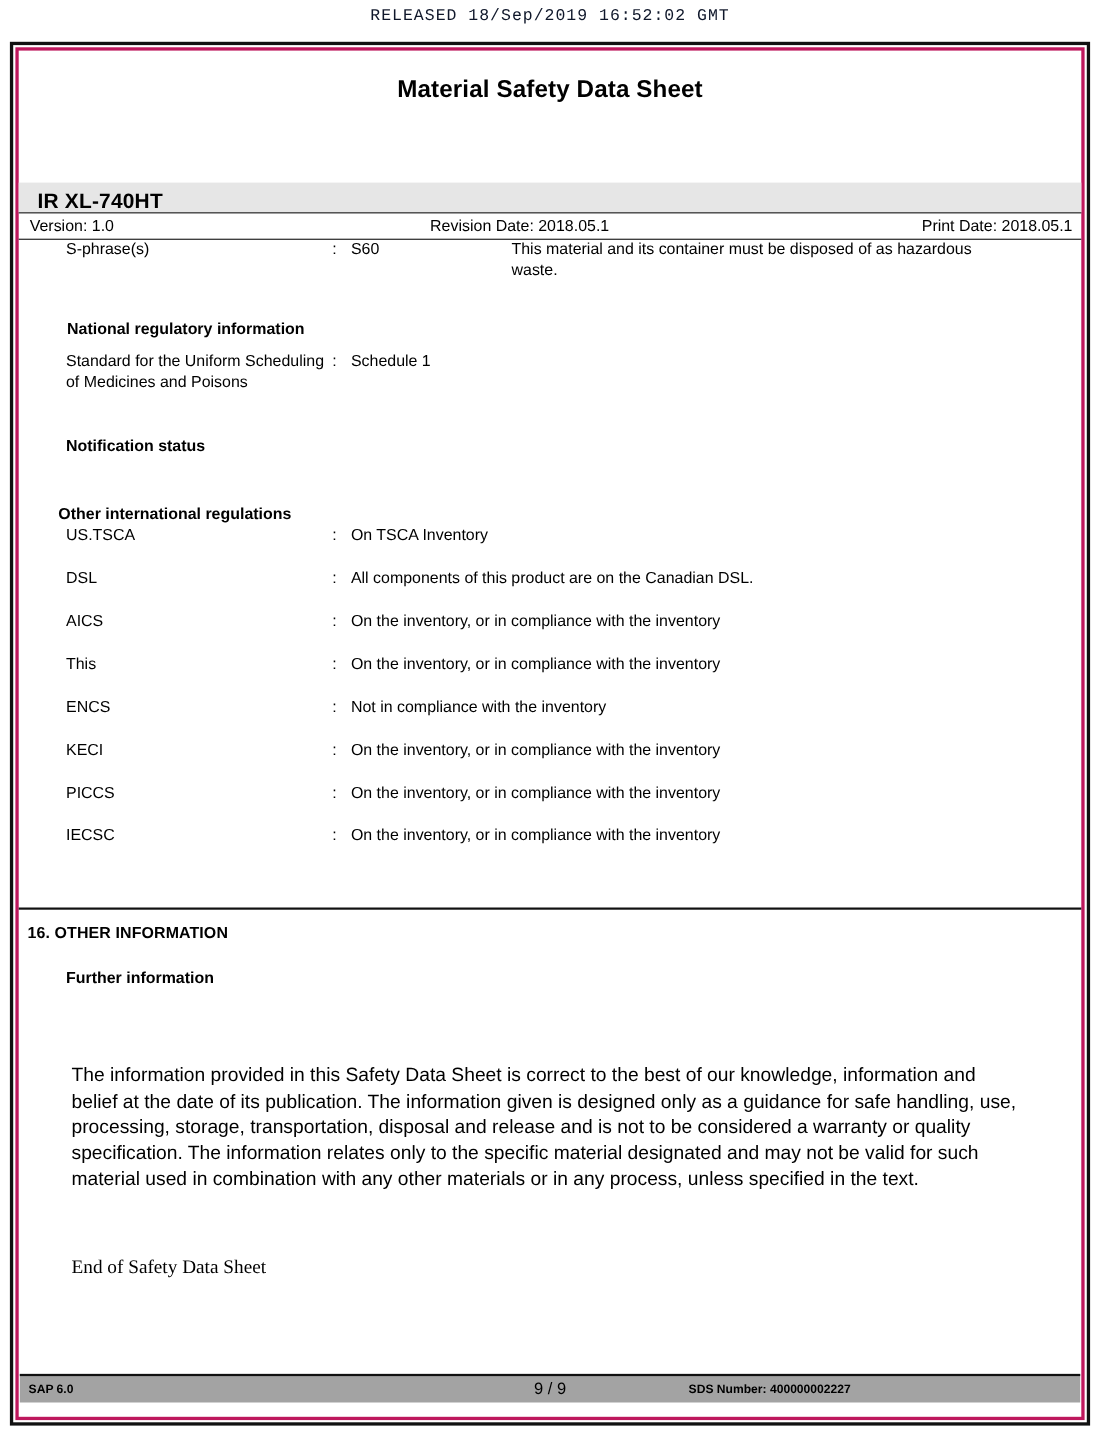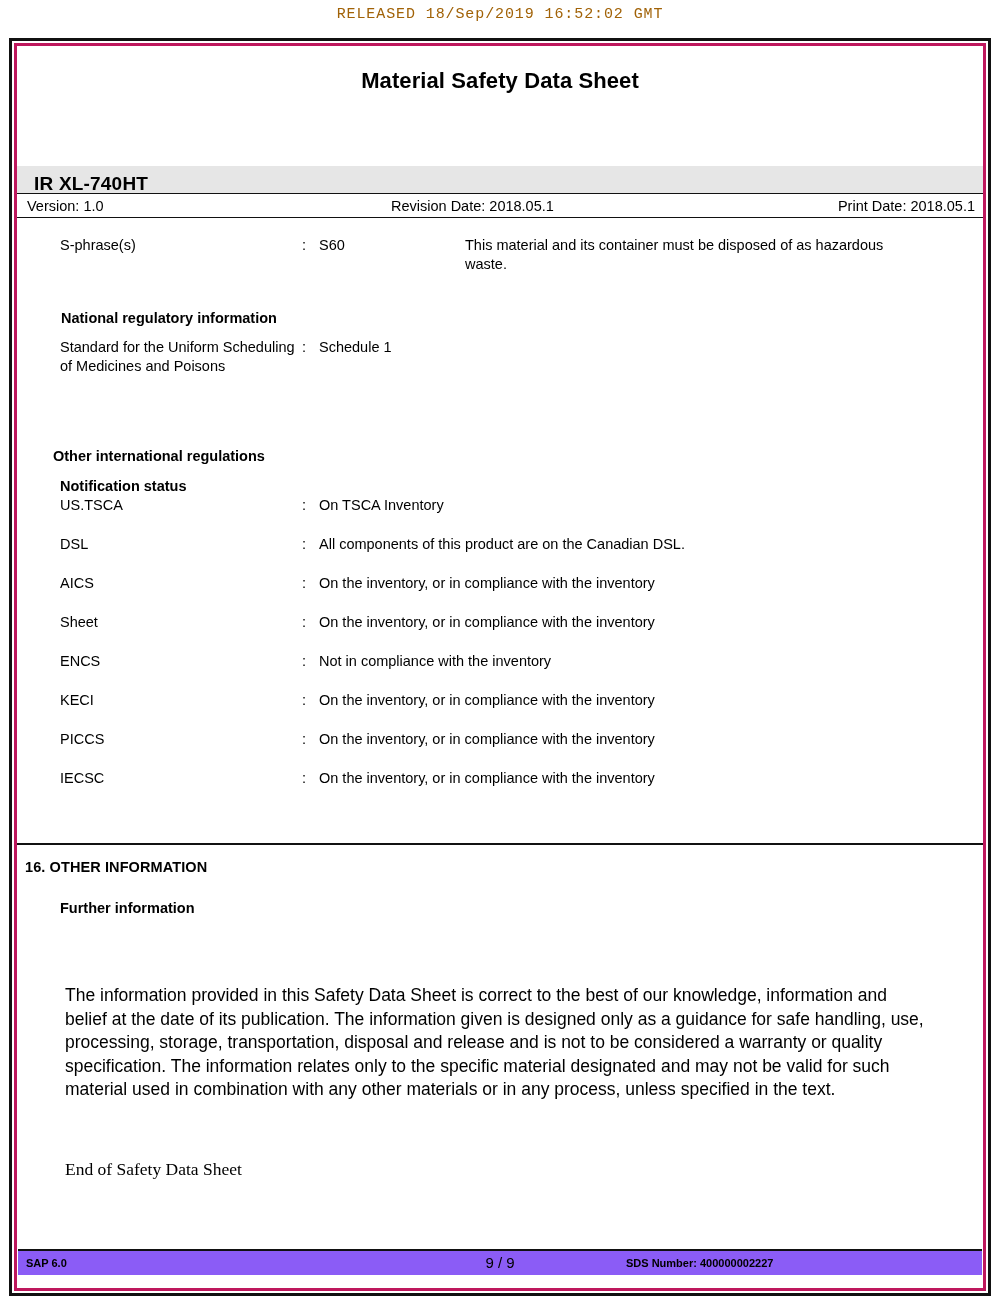--- a/index.html
+++ b/index.html
@@ -21,21 +21,21 @@
     position: absolute;
     top: 0;
     left: 0;
     width: 1000px;
     height: 36px;
     line-height: 30px;
     text-align: center;
     font-family: "Liberation Mono", "DejaVu Sans Mono", monospace;
     font-size: 15px;
     letter-spacing: 0.9px;
-    color: #a16207;
+    color: #0f172a;
     white-space: pre;
   }
 
   
   .page {
     position: absolute;
     left: 9px;
     top: 38px;
     width: 982px;
     height: 1258px;
@@ -181,21 +181,21 @@
   }
 
   
   .footer-band {
     position: absolute;
     left: 1px;
     right: 1px;
     bottom: 13px;
     height: 24px;
     line-height: 24px;
-    background: #8b5cf6;
+    background: #a3a3a3;
     border-top: 2px solid #111111;
     font-size: 11px;
     font-weight: bold;
   }
   .footer-band .f-sap {
     position: absolute;
     left: 8px;
     top: 0;
   }
   .footer-band .f-page {
@@ -228,56 +228,56 @@
     <div class="product-band">IR XL-740HT</div>
 
     <div class="meta-row">
       <span class="m-version">Version:  1.0</span>
       <span class="m-revision">Revision Date:  2018.05.1</span>
       <span class="m-print">Print Date:  2018.05.1</span>
     </div>
 
     <div class="content">
 
-      <div class="row" style="height:46px; margin-top:18px;">
+      <div class="row" style="height:46px; ">
         <span class="lbl">S-phrase(s)</span>
         <span class="colon">:</span>
         <span class="val">S60</span>
         <span class="desc">This material and its container must be disposed of as hazardous waste.</span>
       </div>
 
       <div class="sec-bold indent-more" style="margin-top:28px;">National regulatory information</div>
 
       <div class="row" style="height:64px; margin-top:12px;">
         <span class="lbl">Standard for the Uniform Scheduling of Medicines and Poisons</span>
         <span class="colon">:</span>
         <span class="val">Schedule 1</span>
       </div>
 
+      <div class="sec-bold" style="margin-top:14px;">Notification status</div>
+
       <div class="sec-bold indent-less" style="margin-top:46px;">Other international regulations</div>
-
-      <div class="sec-bold" style="margin-top:14px;">Notification status</div>
 
       <div class="row" style="height:39px; margin-top:2px;">
         <span class="lbl">US.TSCA</span>
         <span class="colon">:</span>
         <span class="val-wide">On TSCA Inventory</span>
       </div>
       <div class="row" style="height:39px;">
         <span class="lbl">DSL</span>
         <span class="colon">:</span>
         <span class="val-wide">All components of this product are on the Canadian DSL.</span>
       </div>
       <div class="row" style="height:39px;">
         <span class="lbl">AICS</span>
         <span class="colon">:</span>
         <span class="val-wide">On the inventory, or in compliance with the inventory</span>
       </div>
       <div class="row" style="height:39px;">
-        <span class="lbl">Sheet</span>
+        <span class="lbl">This</span>
         <span class="colon">:</span>
         <span class="val-wide">On the inventory, or in compliance with the inventory</span>
       </div>
       <div class="row" style="height:39px;">
         <span class="lbl">ENCS</span>
         <span class="colon">:</span>
         <span class="val-wide">Not in compliance with the inventory</span>
       </div>
       <div class="row" style="height:39px;">
         <span class="lbl">KECI</span>

